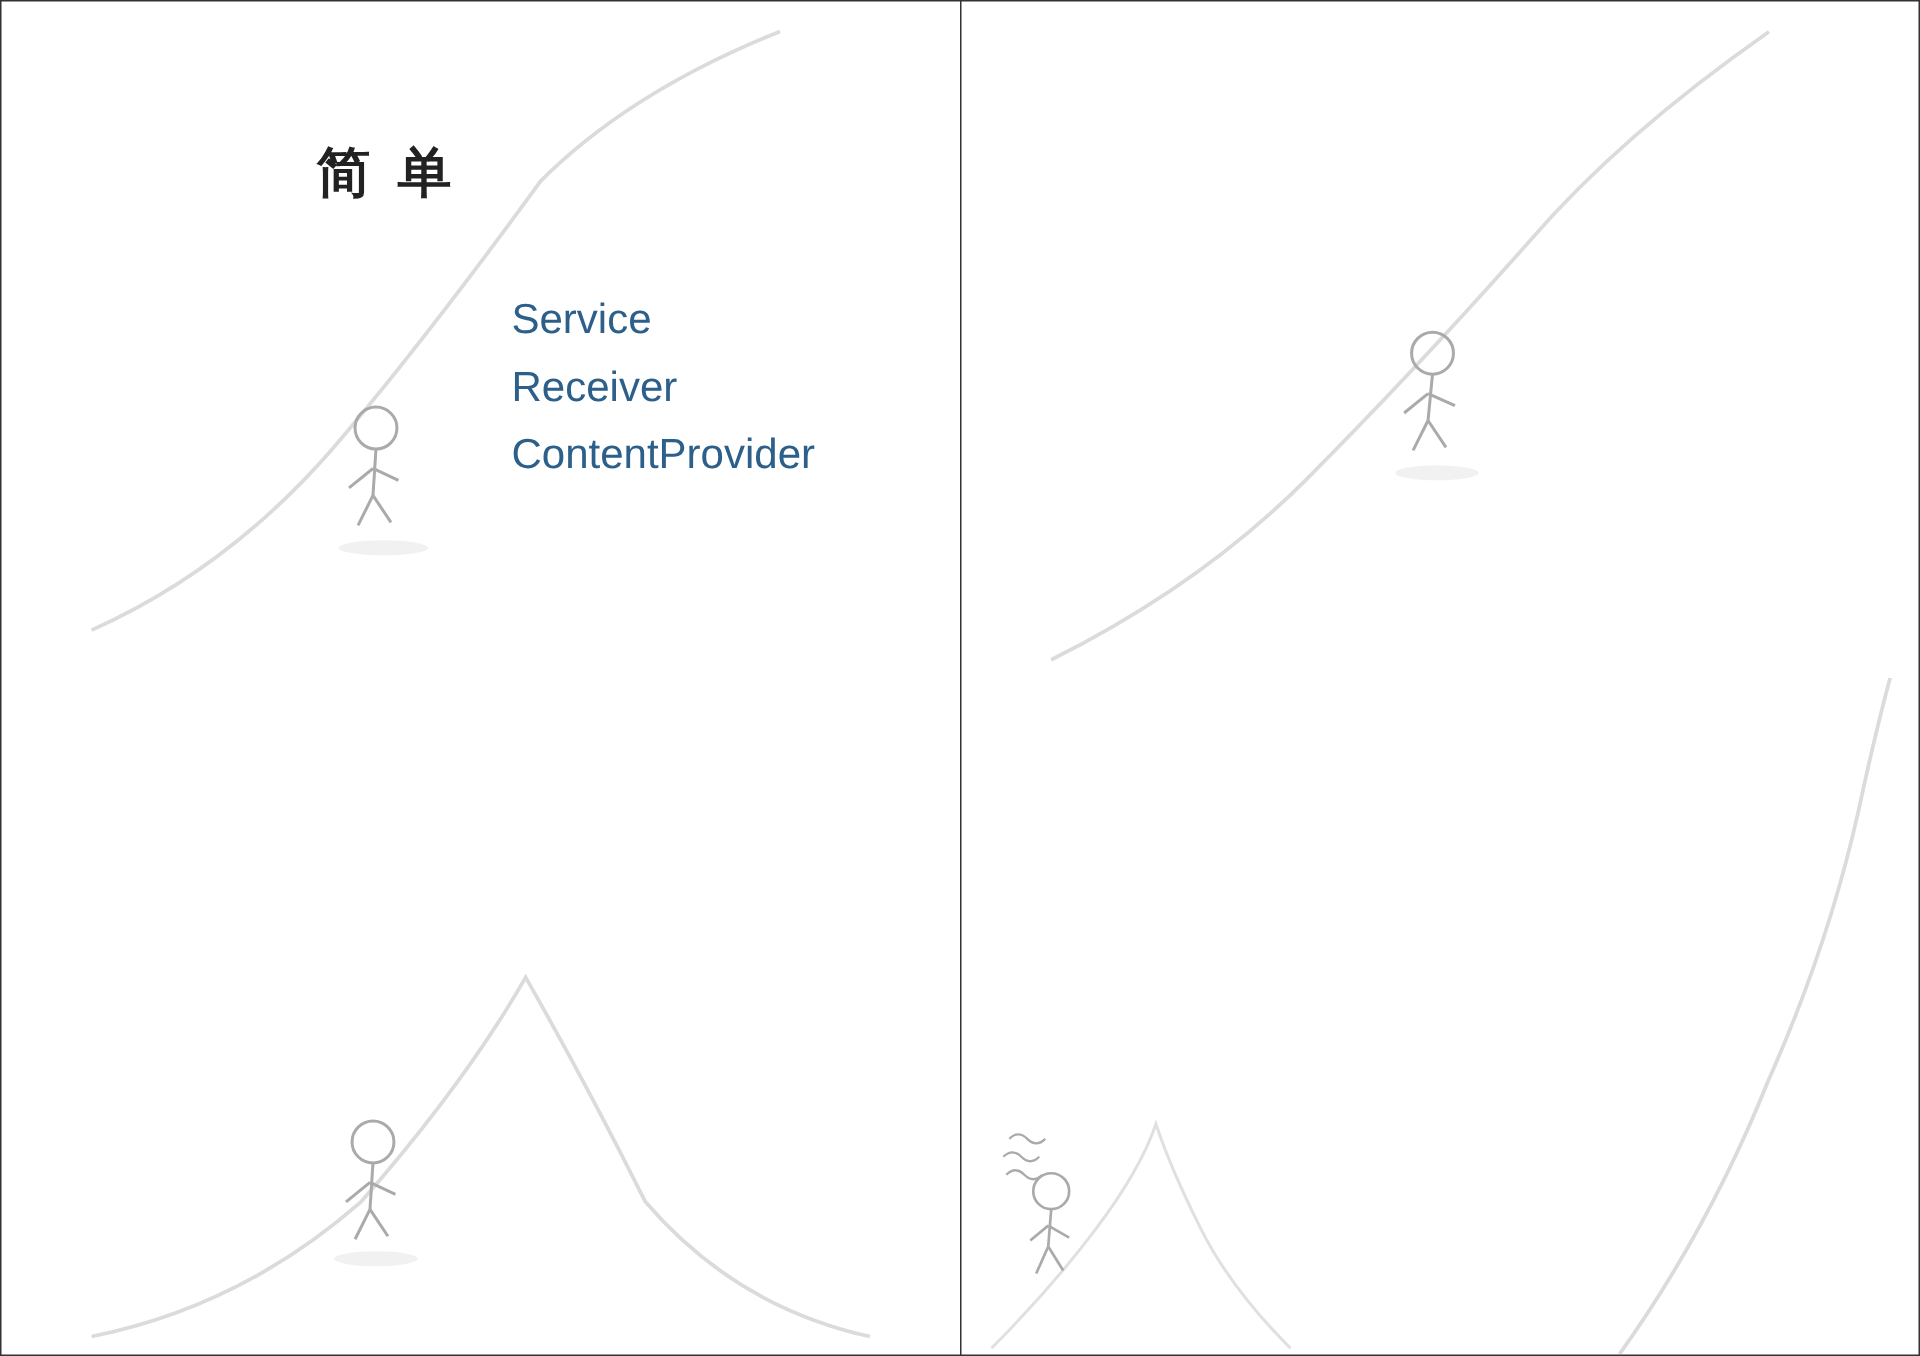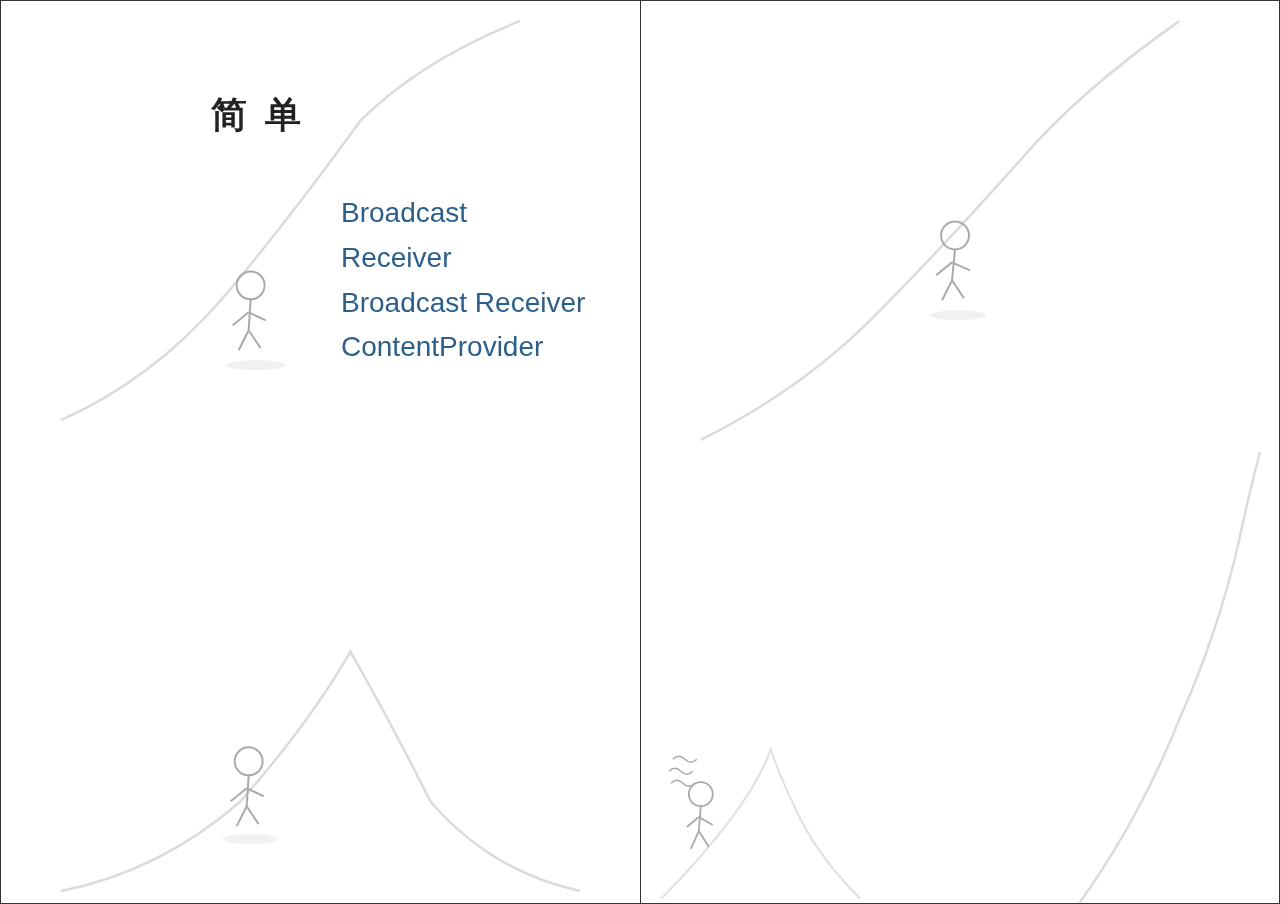--- a/index.html
+++ b/index.html
@@ -74,23 +74,22 @@
       <line x1="248" y1="312" x2="232" y2="325" stroke="#aaa" stroke-width="2"></line>
       <line x1="248" y1="312" x2="265" y2="320" stroke="#aaa" stroke-width="2"></line>
       <line x1="248" y1="330" x2="238" y2="350" stroke="#aaa" stroke-width="2"></line>
       <line x1="248" y1="330" x2="260" y2="348" stroke="#aaa" stroke-width="2"></line>
 
       <ellipse cx="255" cy="365" rx="30" ry="5" fill="#ddd" opacity="0.4"></ellipse>
     </svg>
 
     <div class="cell-label">简 单</div>
     <ul class="tech-list">
-      <li>Broadcast</li>
+      <li>Service</li>
       <li>Receiver</li>
-      <li>Broadcast Receiver</li>
       <li>ContentProvider</li>
     </ul>
   </div>
 
   <div class="cell" id="cell2">
     <svg class="mountain-svg" viewBox="640 0 640 452" xmlns="http://www.w3.org/2000/svg">
 
       <path d="M 700 440 Q 800 390 870 320 Q 940 250 1020 160 Q 1080 90 1180 20" fill="none" stroke="#ccc" stroke-width="2.5" opacity="0.7"></path>
 
       <circle cx="955" cy="235" r="14" fill="none" stroke="#aaa" stroke-width="2"></circle>

